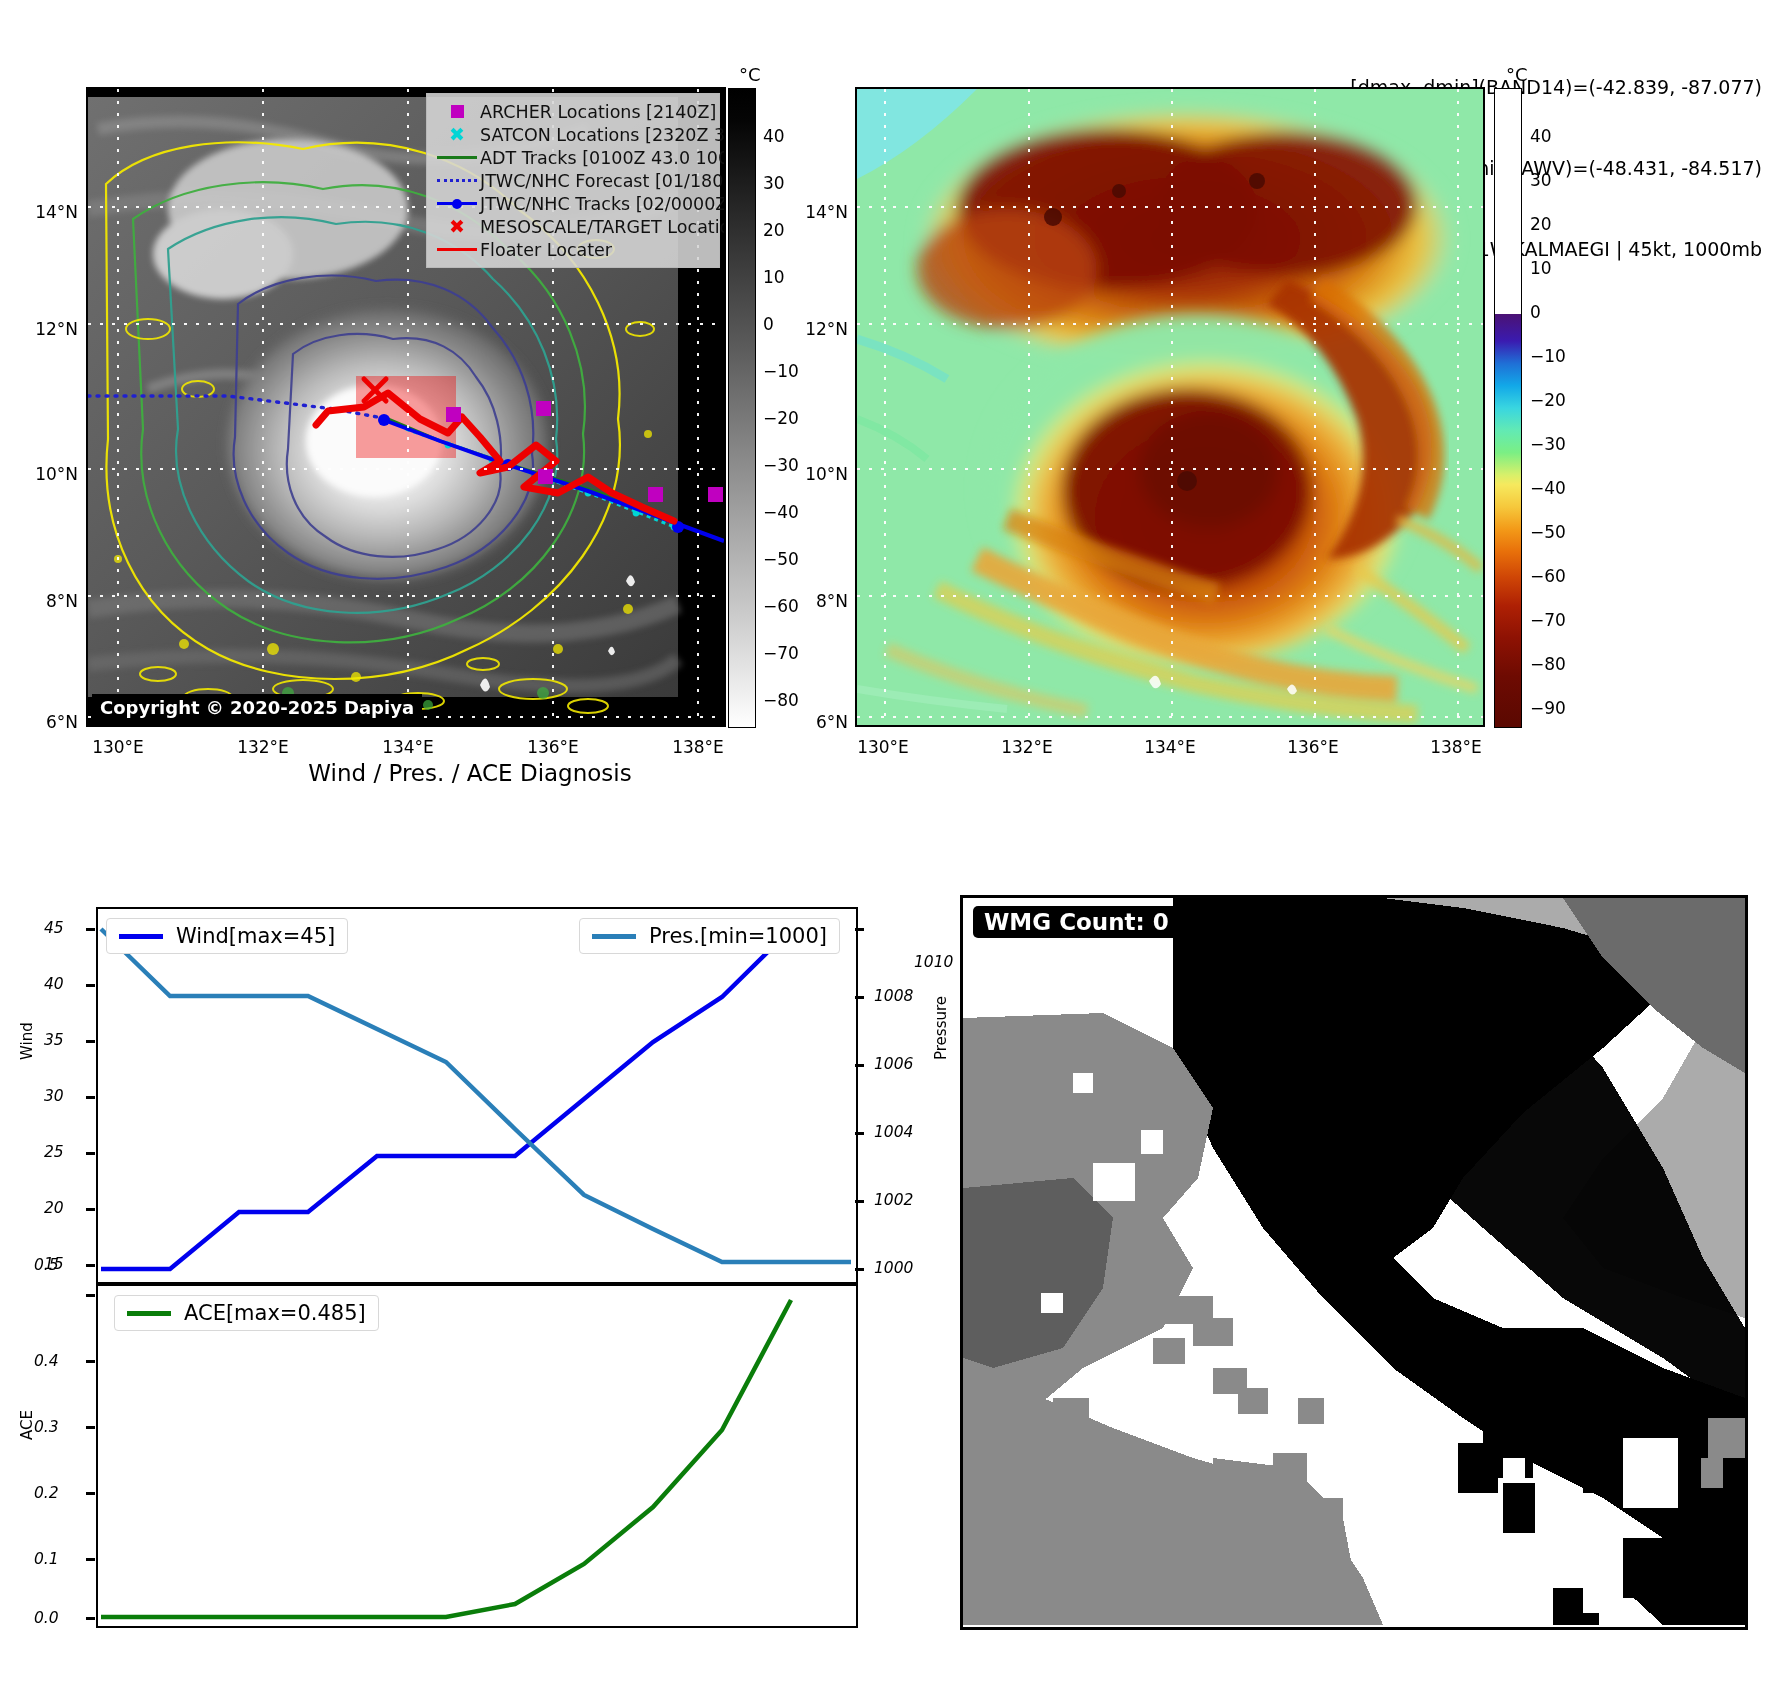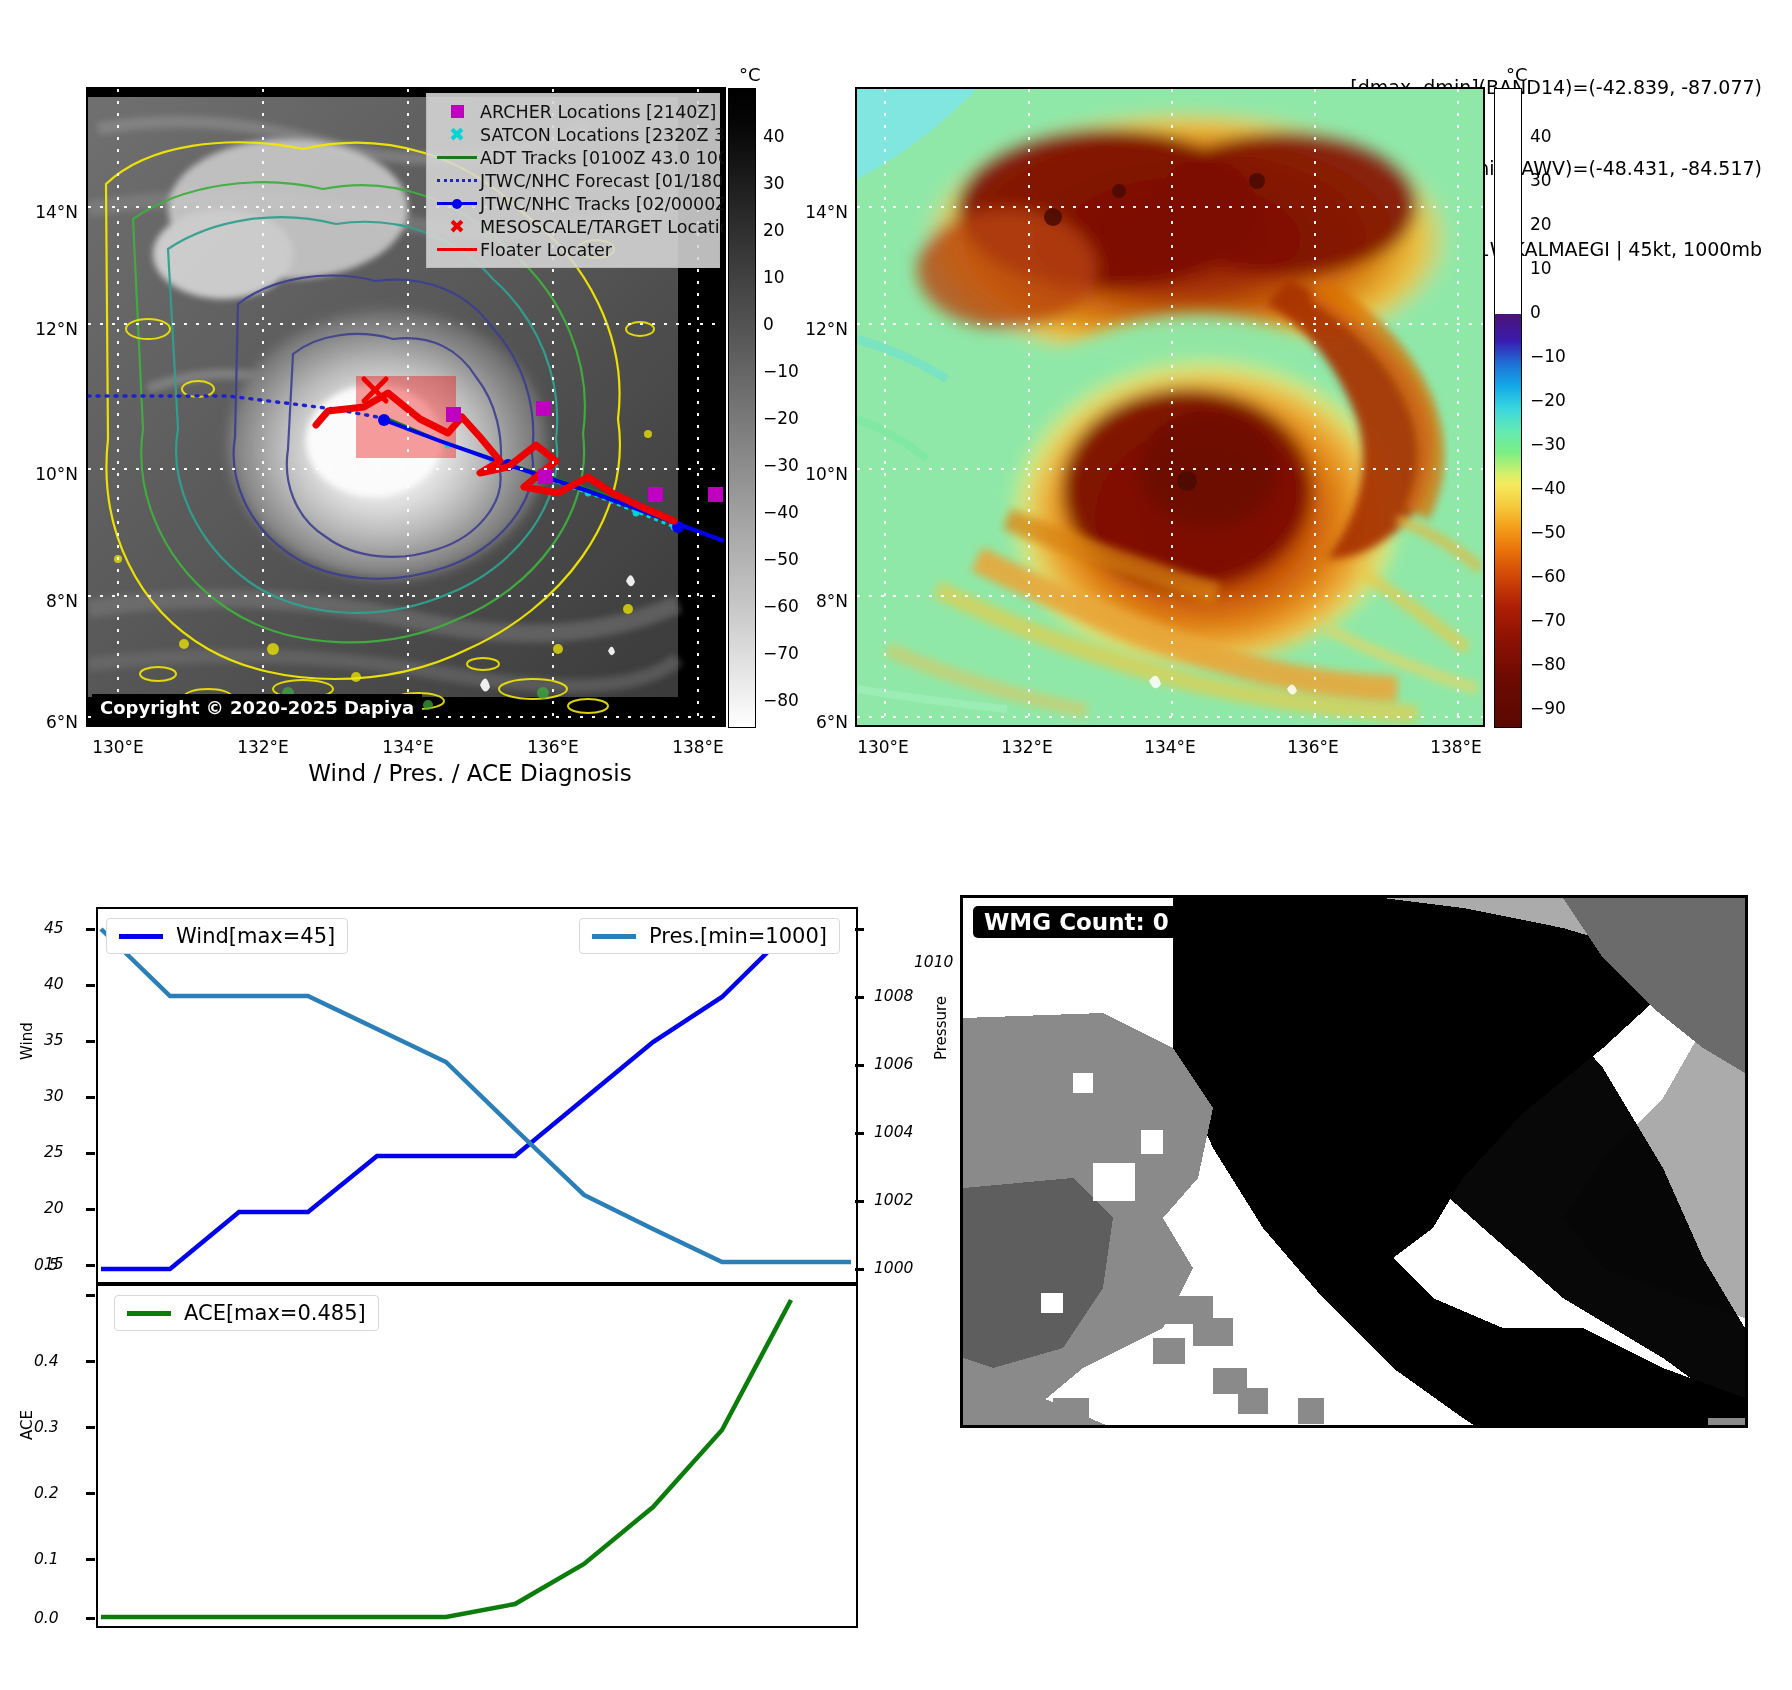--- a/index.html
+++ b/index.html
@@ -507,21 +507,21 @@
   <div class="ctick" style="left:34px;top:1484px;">0.2</div>
   <div class="ctick" style="left:34px;top:1550px;">0.1</div>
   <div class="ctick" style="left:34px;top:1609px;">0.0</div>
   <div class="ctick-mark" style="left:86px;top:1294px;"></div>
   <div class="ctick-mark" style="left:86px;top:1360px;"></div>
   <div class="ctick-mark" style="left:86px;top:1426px;"></div>
   <div class="ctick-mark" style="left:86px;top:1492px;"></div>
   <div class="ctick-mark" style="left:86px;top:1558px;"></div>
   <div class="ctick-mark" style="left:86px;top:1617px;"></div>
 
-  <div class="wmg-frame" style="left:960px;top:895px;width:788px;height:533px;">
+  <div class="wmg-frame" style="left:960px;top:895px;width:788px;height:735px;">
     <svg width="782" height="727" viewBox="0 0 782 727" preserveAspectRatio="none" shape-rendering="crispEdges">
       <rect width="782" height="727" fill="#ffffff"></rect>
 
       <path d="M210,0 L782,0 L782,60 L700,95 L640,150 L560,215 L500,280 L470,330 L430,360
                L470,400 L540,430 L620,430 L700,470 L782,500 L782,727 L700,727 L660,690
                L700,640 L640,600 L560,560 L500,520 L430,470 L360,400 L300,330 L250,250
                L210,160 Z" fill="#000000"></path>
 
       <path d="M420,0 L782,0 L782,420 L720,400 L640,370 L600,320 L640,260 L700,200
                L740,130 L700,60 L600,30 L500,10 Z" fill="#ababab"></path>

